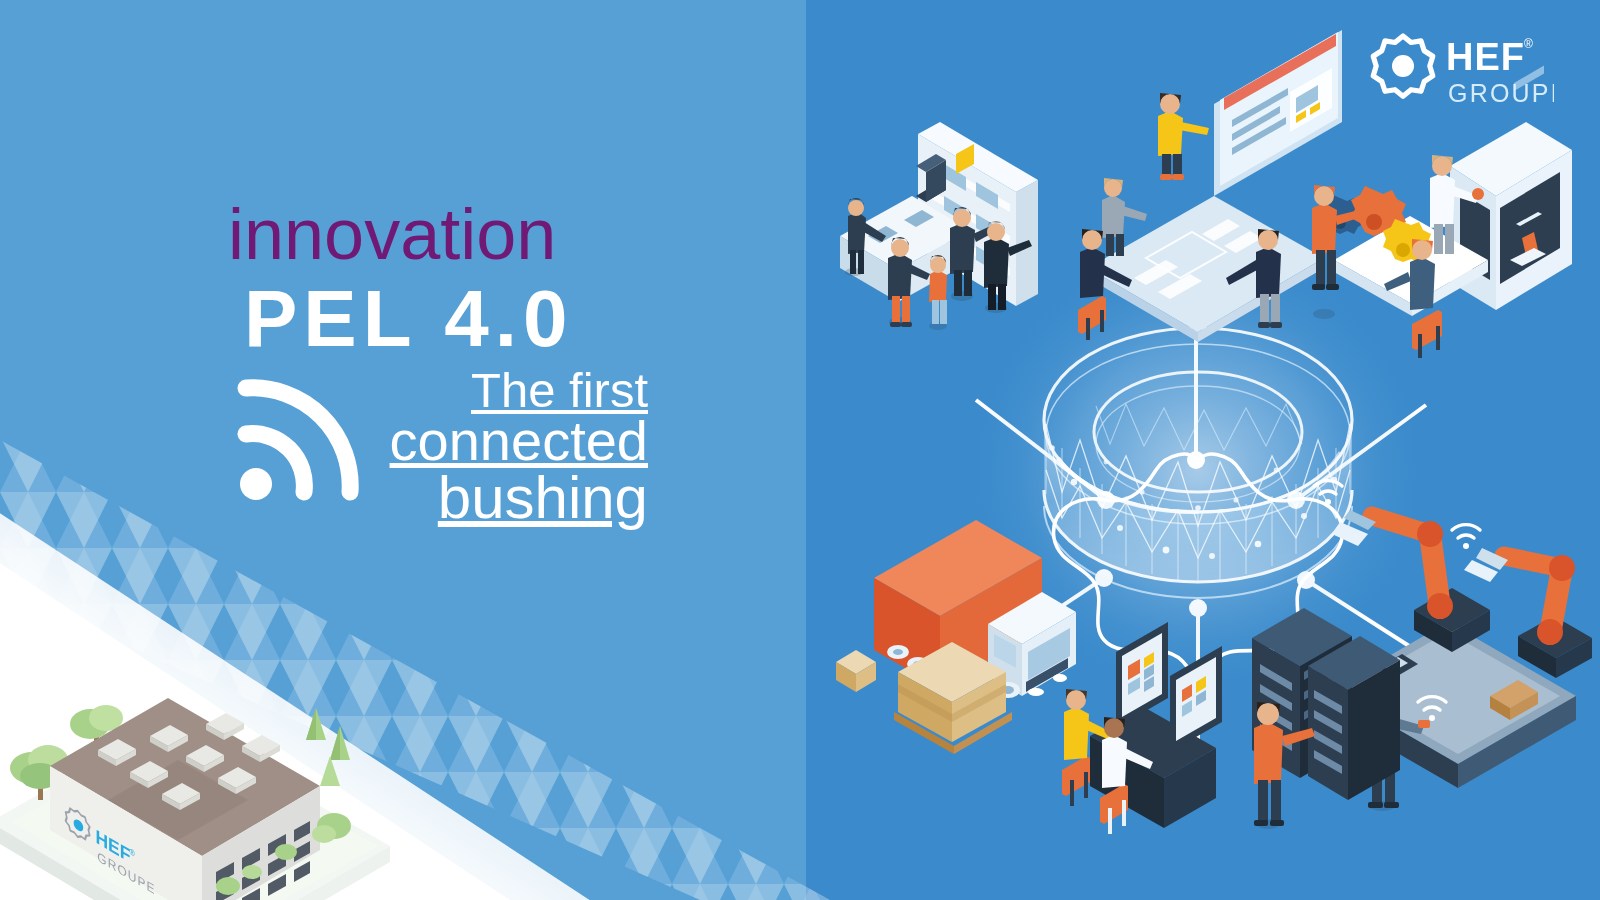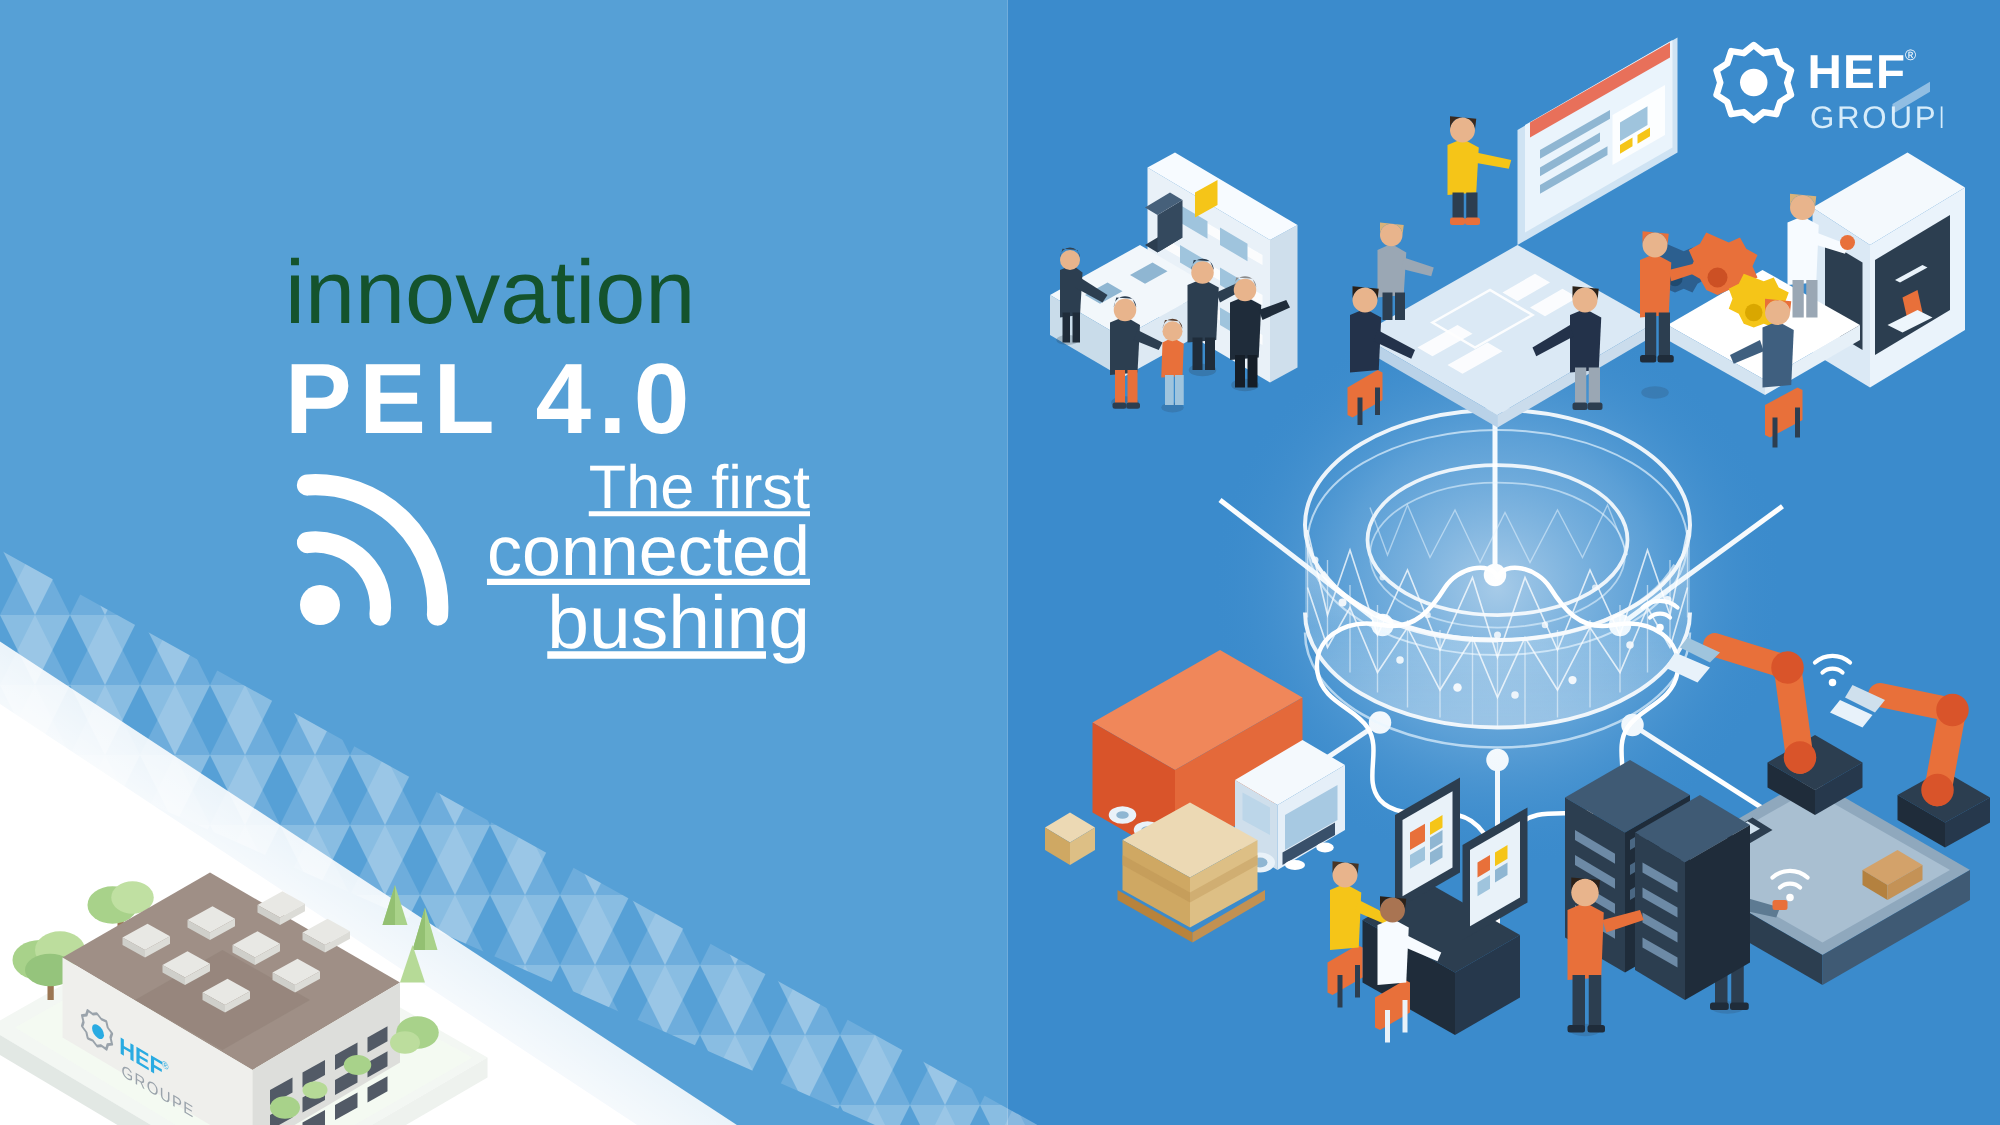--- a/index.html
+++ b/index.html
@@ -5,22 +5,22 @@
   html,body{margin:0;padding:0;background:#fff;}
   body{width:1600px;height:900px;overflow:hidden;font-family:"Liberation Sans",sans-serif;}
   #stage{position:relative;width:1600px;height:900px;overflow:hidden;}
 
   
   .panel-left{position:absolute;left:0;top:0;width:806px;height:900px;background:#56a0d6;}
   .panel-right{position:absolute;left:806px;top:0;width:794px;height:900px;background:#3b8bcc;}
 
   
   .headline{position:absolute;left:228px;top:198px;width:420px;color:#fff;}
-  .h-innovation{font-size:72px;font-weight:300;letter-spacing:0px;line-height:1;color:#14532d;}
-  .h-pel{font-size:80px;font-weight:700;letter-spacing:6px;line-height:1.08;margin-top:6px;color:#fff;}
+  .h-innovation{font-size:72px;font-weight:300;letter-spacing:0px;line-height:1;color:#701a75;}
+  .h-pel{font-size:80px;font-weight:700;letter-spacing:6px;line-height:1.08;margin-top:6px;color:#fff;margin-left:16px;}
   .h-sub{margin-top:4px;text-align:right;line-height:0.98;text-decoration:underline;}
   .h-sub div{font-size:49px;font-weight:300;color:#fff;}
   .h-sub .l2{font-size:56px;}
   .h-sub .l3{font-size:60px;}
 
   .wifi-mark{position:absolute;left:232px;top:368px;width:140px;height:140px;}
 
   
   .diag-wrap{position:absolute;left:0;bottom:0;width:830px;height:520px;overflow:hidden;}
   .iso-scene{position:absolute;left:-10px;bottom:-30px;width:440px;height:340px;}

